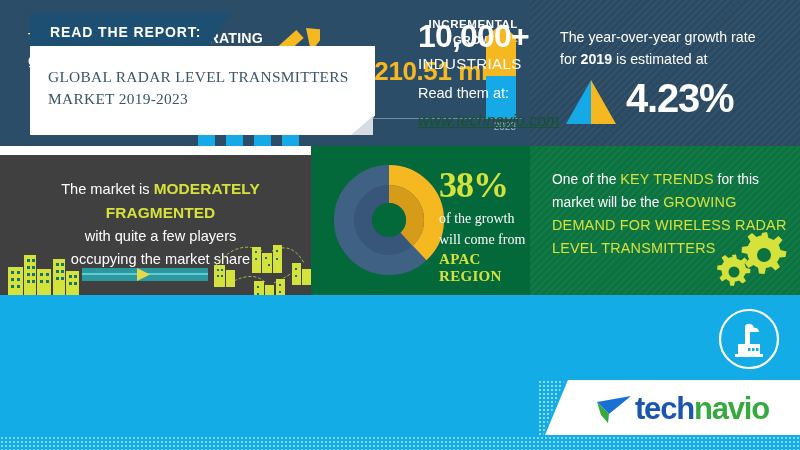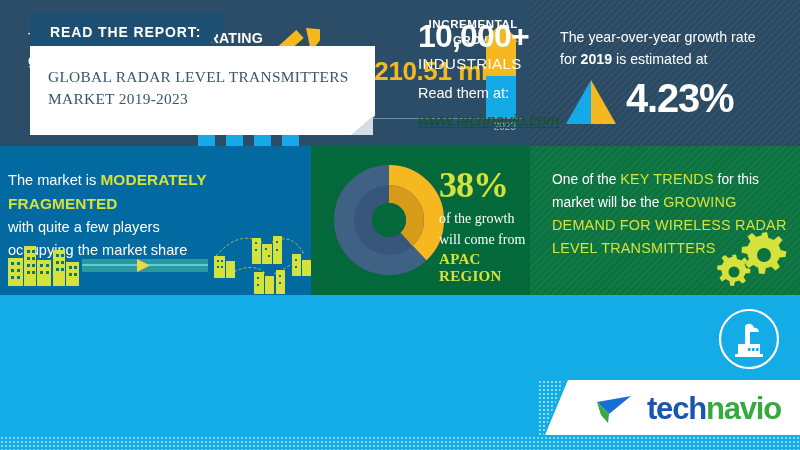--- a/index.html
+++ b/index.html
@@ -39,21 +39,21 @@
 
   .yoy-text { position:absolute; left:30px; top:26px; width:220px; color:#fff;
               font-size:14.2px; line-height:22px; }
   .yoy-text b { font-weight:bold; }
   .yoy-val { position:absolute; left:96px; top:76px; color:#fff; font-size:40px;
              font-weight:bold; letter-spacing:-1.2px; }
   .yoy-tri { position:absolute; left:36px; top:80px; width:50px; height:44px; }
 
   
   .row2 { position:absolute; left:0; top:146px; width:800px; height:149px; }
-  .p-frag  { position:absolute; left:0; top:0; width:311px; height:149px; background:#0369a1; }
+  .p-frag  { position:absolute; left:0; top:9px; width:311px; height:149px; background:#404040;text-align:center; }
   .p-apac  { position:absolute; left:311px; top:0; width:219px; height:149px; background:#04693a;font-family:Liberation Serif, serif; }
   .p-trend { position:absolute; left:530px; top:0; width:270px; height:149px;
              background:#0b7340;
              background-image:repeating-linear-gradient(135deg, rgba(255,255,255,.04) 0 2px, rgba(0,0,0,0) 2px 5px); }
 
   .frag-text { position:absolute; left:8px; top:22px; width:305px; color:#fff;
                font-size:14.6px; line-height:23px; }
   .frag-text b { color:#d6e23c; font-weight:bold; font-size:15.4px; letter-spacing:.1px; }
 
   .donut { position:absolute; left:22px; top:18px; width:112px; height:112px; }
@@ -97,21 +97,21 @@
          font-style:italic; text-decoration:underline; }
 
   .fac-circle { position:absolute; left:718px; top:308px; width:62px; height:62px; }
 
   .logo-plate { position:absolute; left:545px; top:380px; width:255px; height:55px;
                 background:#fff; clip-path:polygon(9% 0, 100% 0, 100% 100%, 0 100%); }
   .logo-plate-dots { position:absolute; left:538px; top:380px; width:262px; height:55px;
                 background-image:radial-gradient(#8cdcf5 1px, rgba(0,0,0,0) 1px);
                 background-size:4px 4px;
                 clip-path:polygon(0 0, 10% 0, 2% 100%, 0 100%); }
-  .logo-wrap { position:absolute; left:595px; top:391px; display:flex; align-items:center; gap:12px;text-align:right; }
+  .logo-wrap { position:absolute; left:595px; top:391px; display:flex; align-items:center; gap:0;text-align:right; }
   .logo-word { font-size:31px; font-weight:bold; letter-spacing:-1.2px; }
   .logo-tech { color:#1a56b0; } .logo-navio { color:#36a93f; }
 </style>
 </head>
 <body>
 
 <div id="infographic">
 
   <div class="row1">
 

